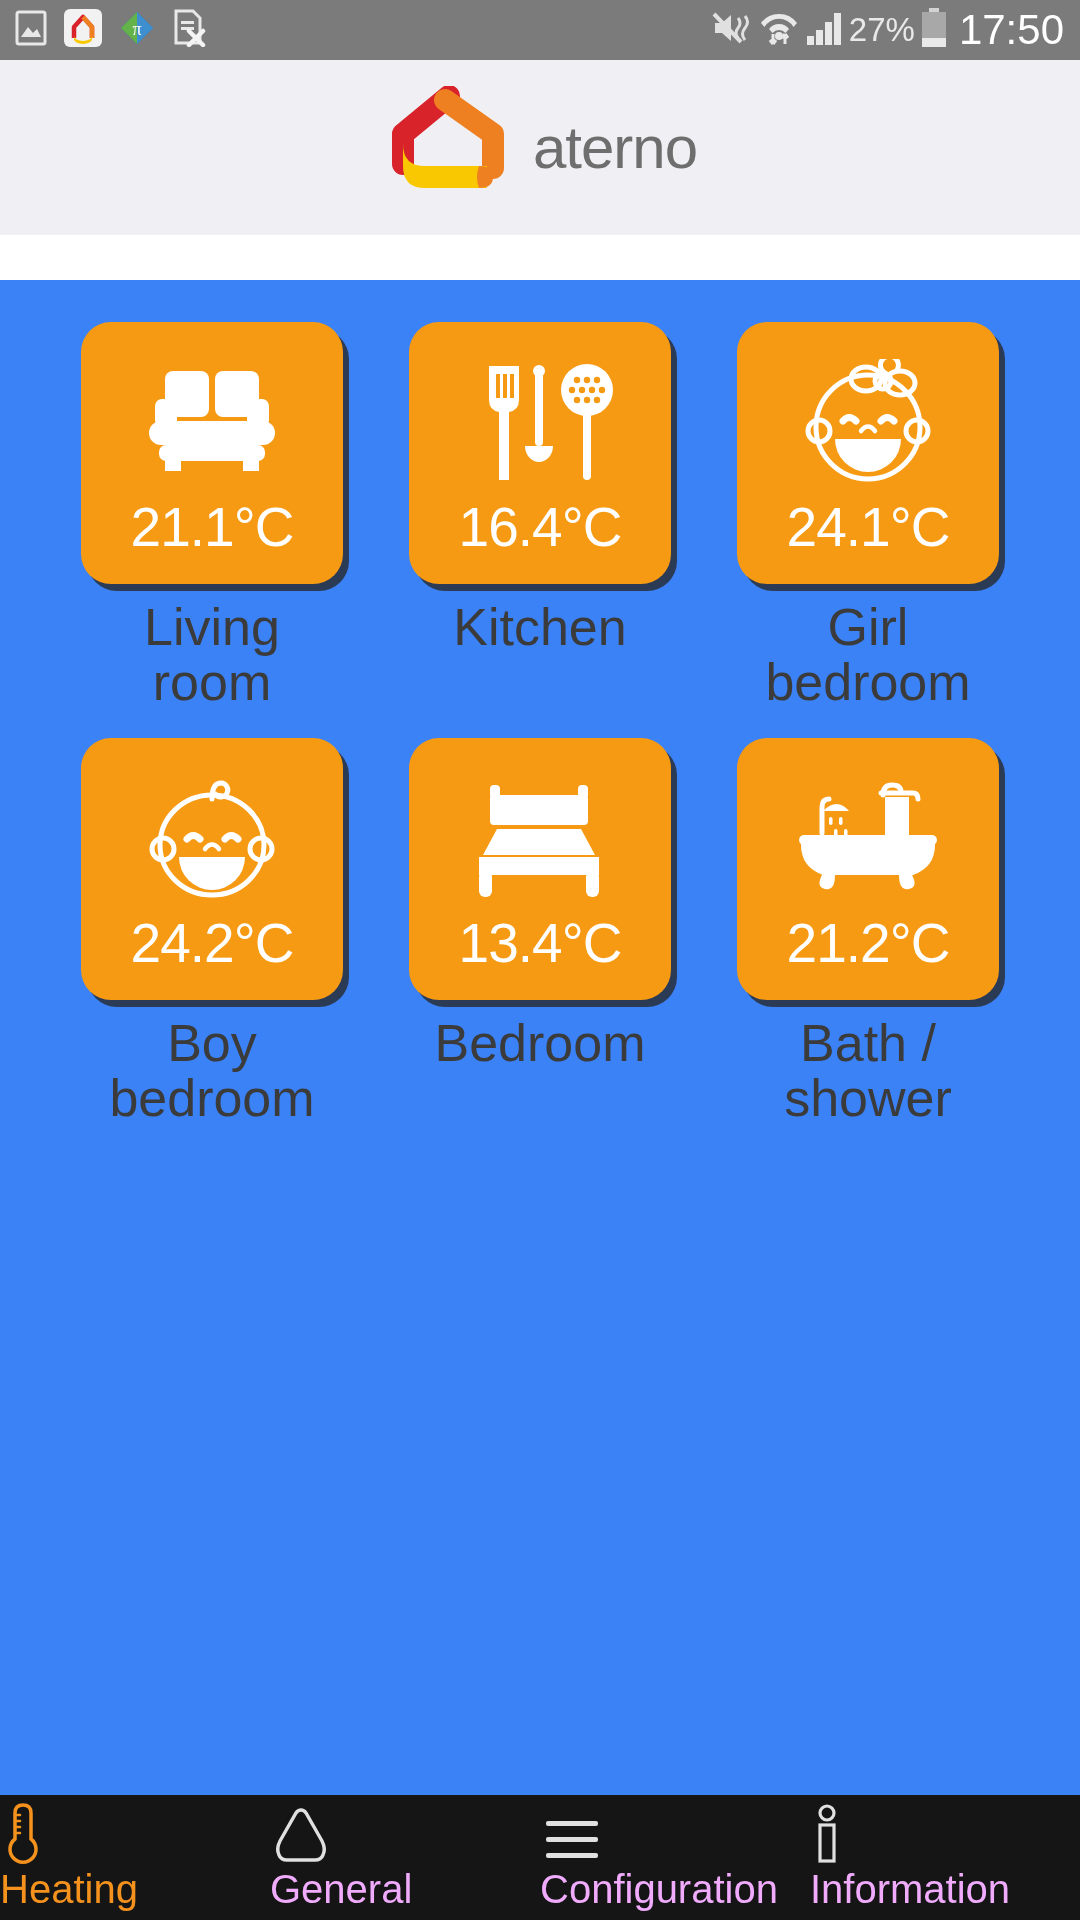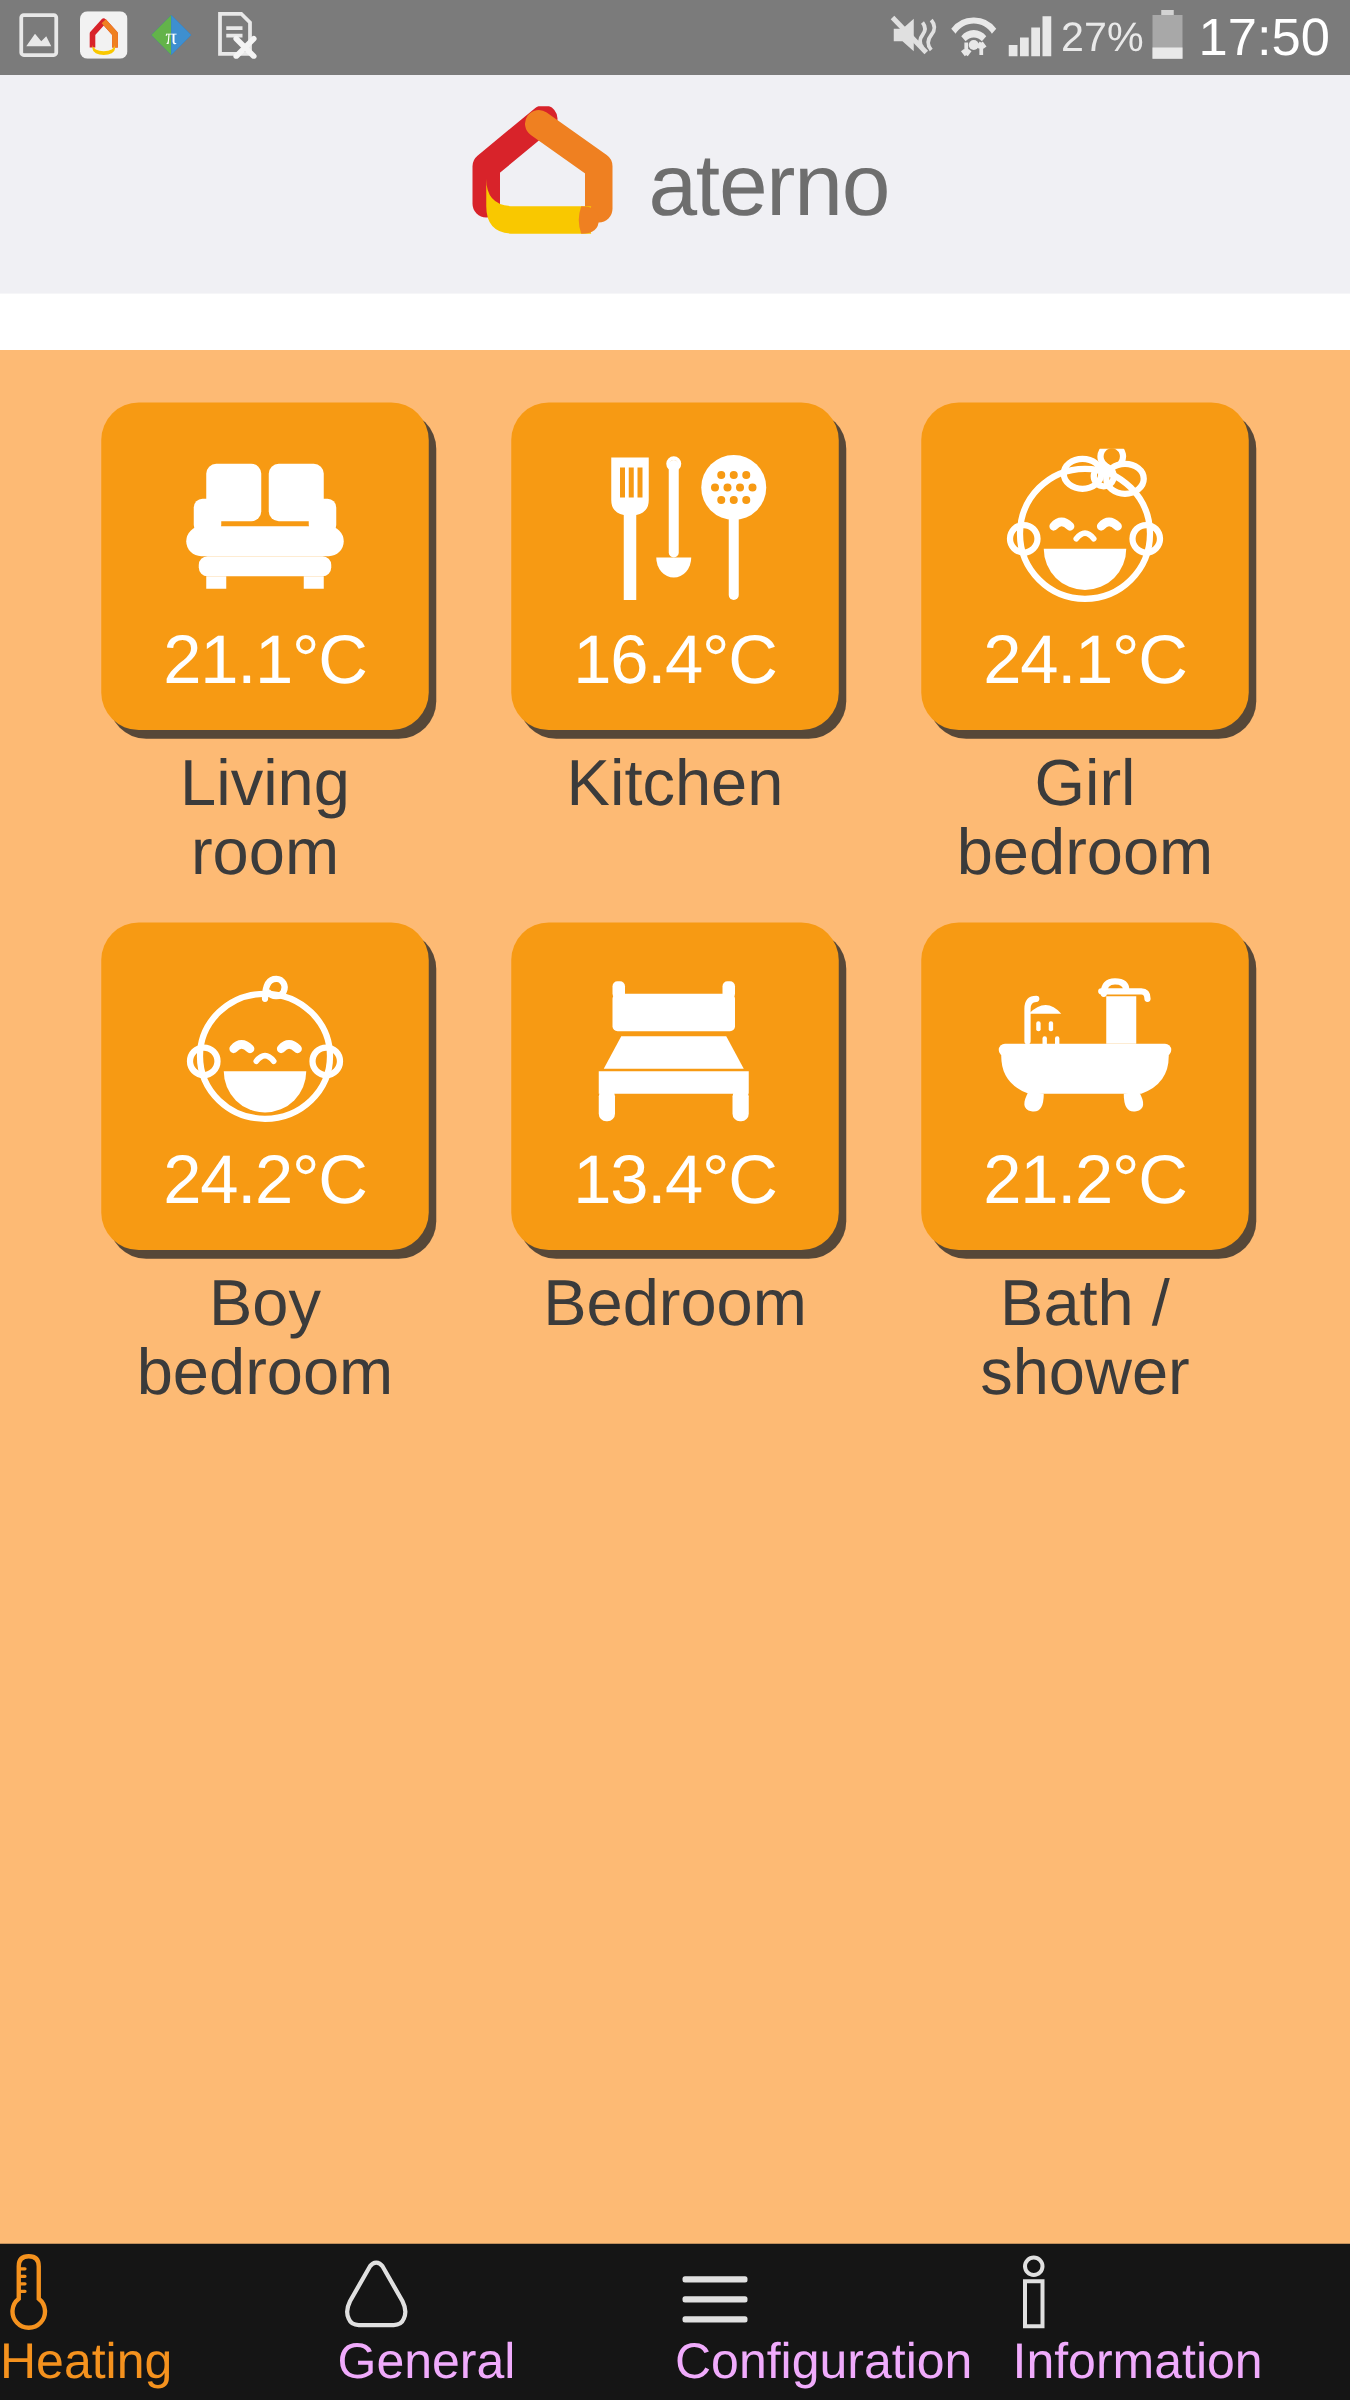--- a/index.html
+++ b/index.html
@@ -58,37 +58,37 @@
     display: flex;
     align-items: center;
     justify-content: center;
   }
   .logo-wrap {
     display: flex;
     align-items: center;
     gap: 18px;
   }
   .logo-text {
-    font-size: 70px;
+    font-size: 60px;
     color: #6e6e6e;
     font-weight: normal;
     letter-spacing: -1px;
     line-height: 1;
     text-align: center;
   }
 
   
   .white-bar {
     background: #ffffff;
     height: 45px;
   }
 
   
   .content {
-    background: #fdba74;
+    background: #3b82f6;
     height: 1560px;
     padding-top: 42px;
     box-sizing: border-box;
   }
   .grid {
     display: grid;
     grid-template-columns: repeat(3, 1fr);
     justify-items: center;
     row-gap: 28px;
     padding: 0 48px;

